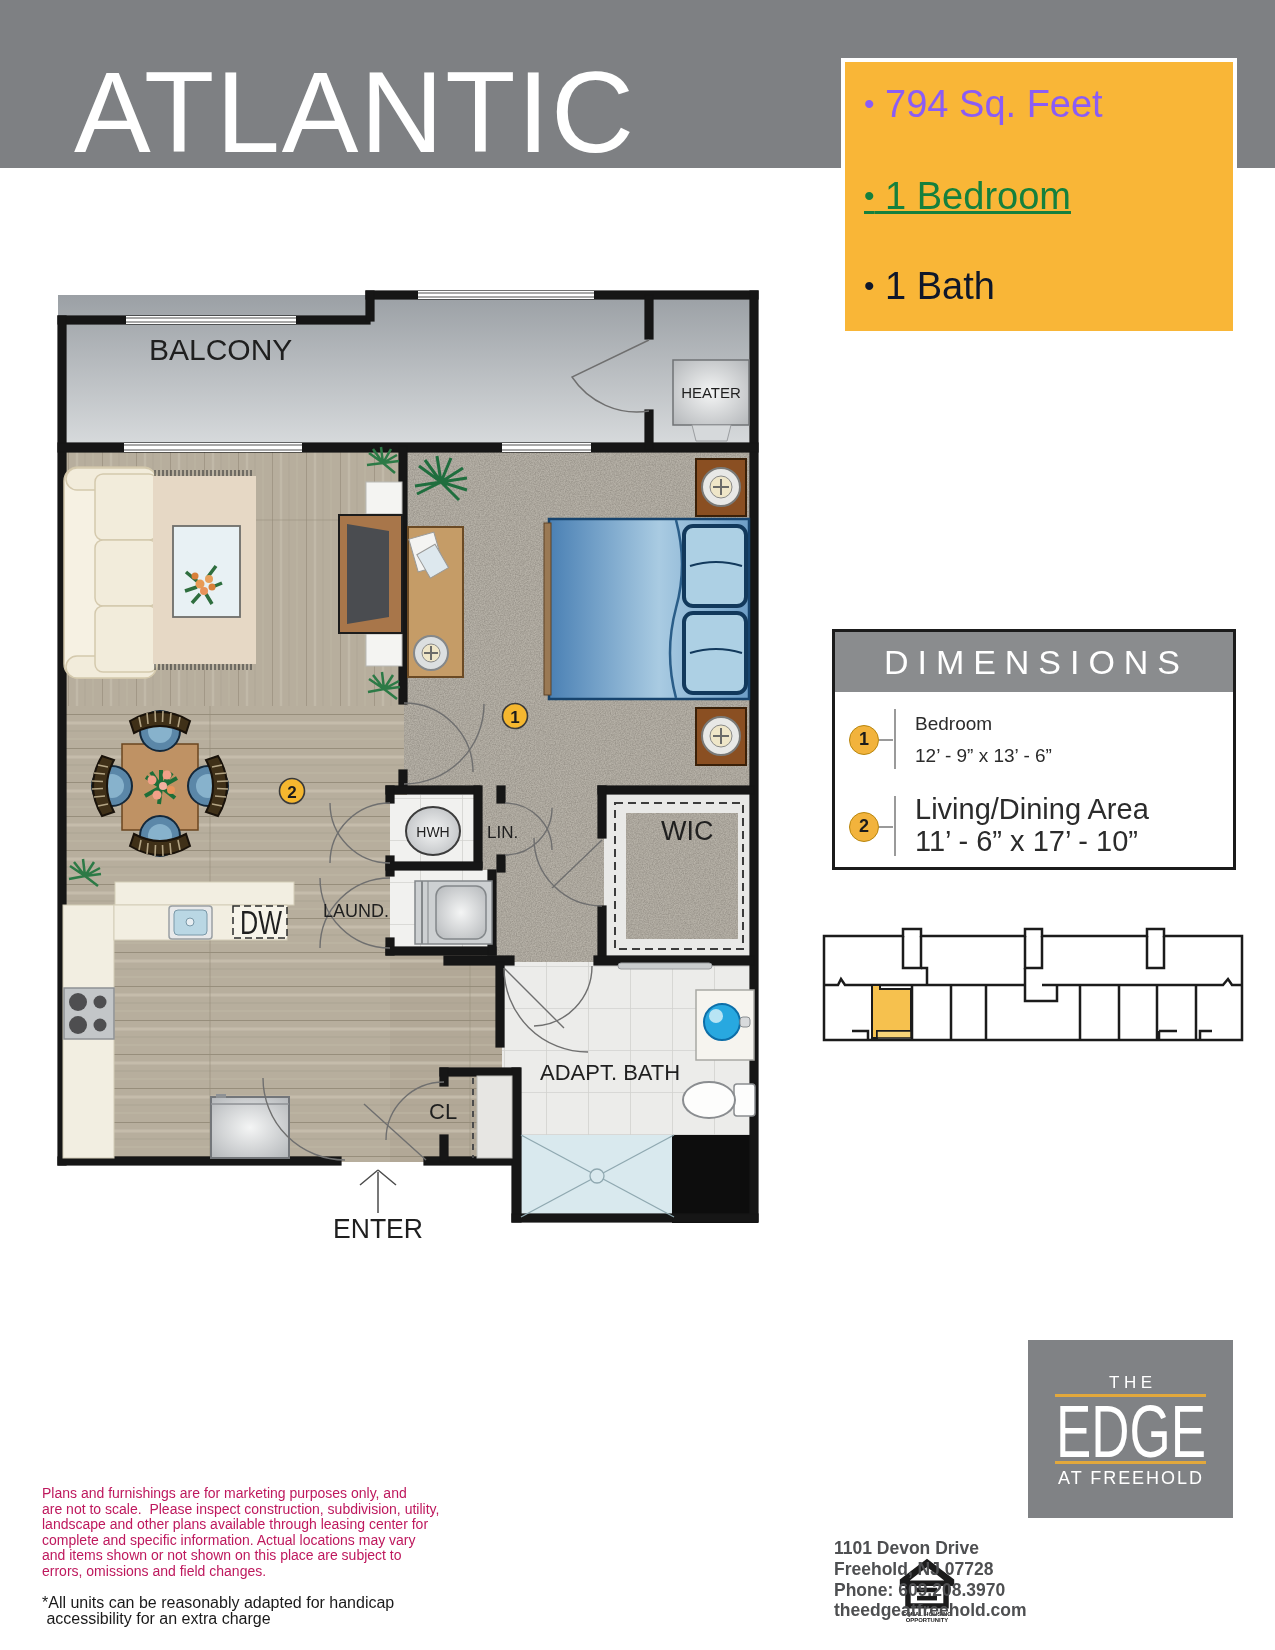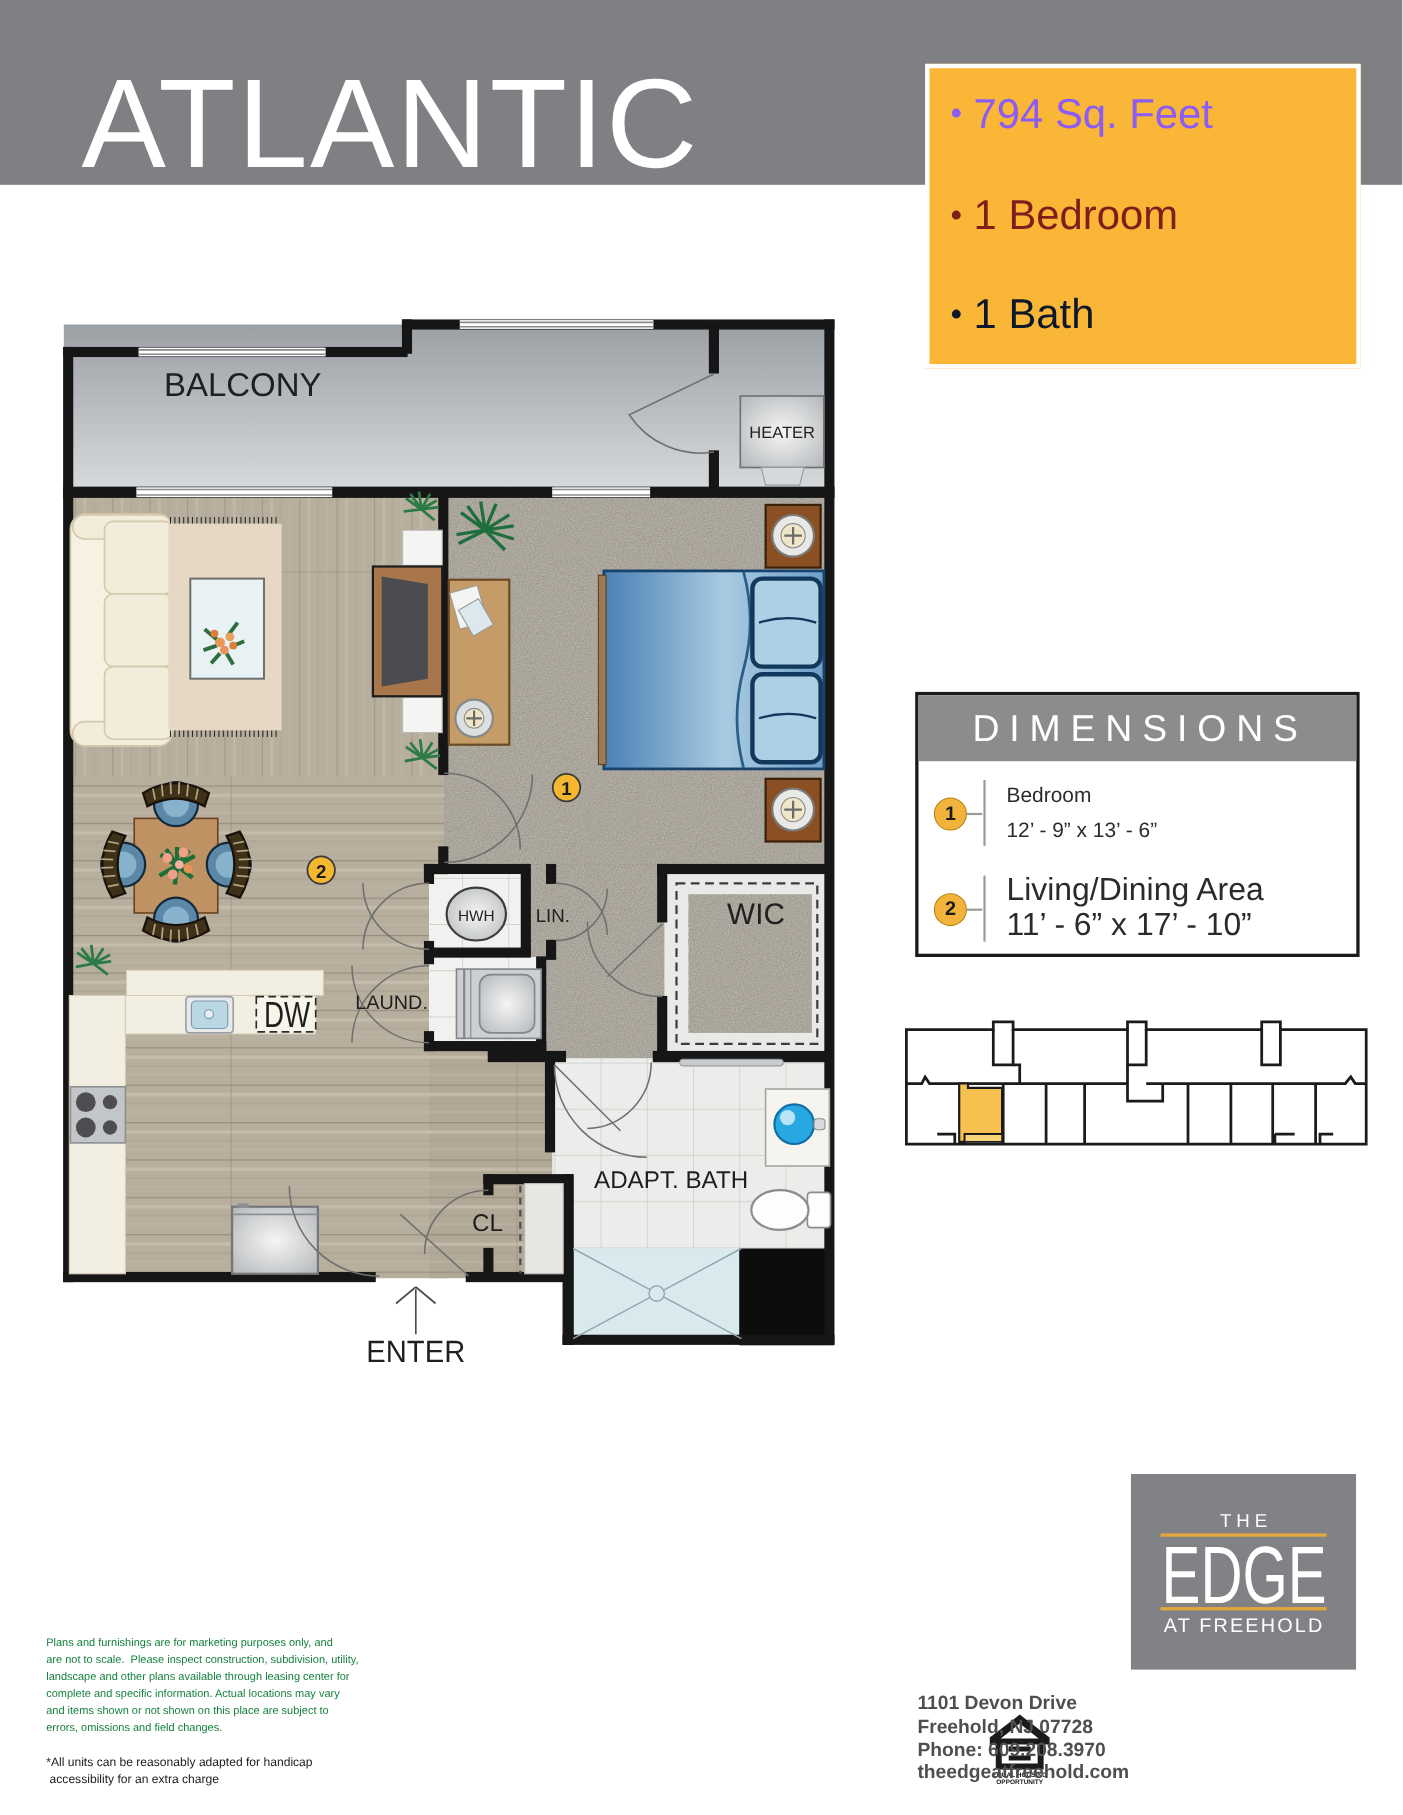--- a/index.html
+++ b/index.html
@@ -12,21 +12,21 @@
 <div class="abs" style="left:0;top:0;width:1275px;height:168px;background:#7e8083;"></div>
 
 <svg class="abs" style="left:0;top:0;" width="700" height="168" viewBox="0 0 700 168" xmlns="http://www.w3.org/2000/svg">
   <text x="74" y="152" font-size="115" fill="#ffffff" textLength="560" lengthAdjust="spacing" font-family="Liberation Sans, sans-serif">ATLANTIC</text>
 </svg>
 
 <div class="abs" style="left:841px;top:58px;width:396px;height:277px;background:#f9b637;border:4px solid #fff;box-sizing:border-box;"></div>
 
 <div class="abs" style="left:864px;top:83px;font-size:38px;color:#8b5cf6;"><span style="font-size:30px;vertical-align:3px;">•</span> 794 Sq. Feet</div>
 
-<div class="abs" style="left:864px;top:175px;font-size:38px;color:#7f1d1d;"><span style="font-size:30px;vertical-align:3px;">•</span> 1 Bedroom</div>
+<div class="abs" style="left:864px;top:175px;font-size:38px;color:#15803d;text-decoration:underline;"><span style="font-size:30px;vertical-align:3px;">•</span> 1 Bedroom</div>
 
 <div class="abs" style="left:864px;top:265px;font-size:38px;color:#0f172a;"><span style="font-size:30px;vertical-align:3px;">•</span> 1 Bath</div>
 
 <svg class="abs" style="left:40px;top:280px;" width="730" height="990" viewBox="40 280 730 990" xmlns="http://www.w3.org/2000/svg">
   <defs>
     <linearGradient id="balc" x1="0" y1="0" x2="0" y2="1">
       <stop offset="0" stop-color="#9ba0a5"></stop>
       <stop offset="1" stop-color="#d9dcde"></stop>
     </linearGradient>
     <radialGradient id="metal" cx="0.5" cy="0.5" r="0.7">
@@ -535,30 +535,30 @@
     <path d="M824 985 L838 985 L841 979 L845 985 L1025 985"></path>
     <path d="M1042 985 L1223 985 L1228 979 L1232 985 L1242 985"></path>
     <path d="M873 985 L873 1040 M912 985 L912 1040 M951 985 L951 1040 M986 985 L986 1040 M1080 985 L1080 1040 M1119 985 L1119 1040 M1157 985 L1157 1040 M1196 985 L1196 1040"></path>
     <path d="M852 1031 L868 1031 L868 1040 M1159 1031 L1177 1031 M1159 1031 L1159 1040 M1200 1031 L1212 1031 L1200 1031 L1200 1040"></path>
   </g>
 
   <path d="M872 985 L880 985 L880 989 L911 989 L911 1031 L877 1031 L877 1038 L872 1038 Z" fill="#f6c14e" stroke="#1b1b1b" stroke-width="2"></path>
   <path d="M877 1031 L911 1031 L911 1038 L877 1038 Z" fill="#f8d478" stroke="#1b1b1b" stroke-width="1.5"></path>
 </svg>
 
-<div class="abs" style="left:42px;top:1486px;width:475px;font-size:10px;line-height:15.6px;color:#15803d;">
+<div class="abs" style="left:42px;top:1486px;width:475px;font-size:14px;line-height:15.6px;color:#be185d;">
 Plans and furnishings are for marketing purposes only, and<br>
 are not to scale.&nbsp; Please inspect construction, subdivision, utility,<br>
 landscape and other plans available through leasing center for<br>
 complete and specific information. Actual locations may vary<br>
 and items shown or not shown on this place are subject to<br>
 errors, omissions and field changes.
 </div>
 
-<div class="abs" style="left:42px;top:1595px;width:420px;font-size:11px;line-height:15.6px;color:#1a1a1a;">
+<div class="abs" style="left:42px;top:1595px;width:420px;font-size:16px;line-height:15.6px;color:#1a1a1a;">
 *All units can be reasonably adapted for handicap<br>
 &nbsp;accessibility for an extra charge
 </div>
 
 <svg class="abs" style="left:897px;top:1556px;" width="60" height="68" viewBox="0 0 66 75">
   <path d="M33 3 L63 26 L63 33 L57 33 L57 58 L9 58 L9 33 L3 33 L3 26 Z M33 12 L14 27 L52 27 Z M15 33 L15 52 L51 52 L51 33 Z" fill="#1b1b1b" fill-rule="evenodd"></path>
   <rect x="22" y="35" width="22" height="5" fill="#1b1b1b"></rect>
   <rect x="22" y="44" width="22" height="5" fill="#1b1b1b"></rect>
   <text x="33" y="66" font-size="6.5" fill="#1b1b1b" text-anchor="middle" font-weight="bold">EQUAL HOUSING</text>
   <text x="33" y="73" font-size="6.5" fill="#1b1b1b" text-anchor="middle" font-weight="bold">OPPORTUNITY</text>

